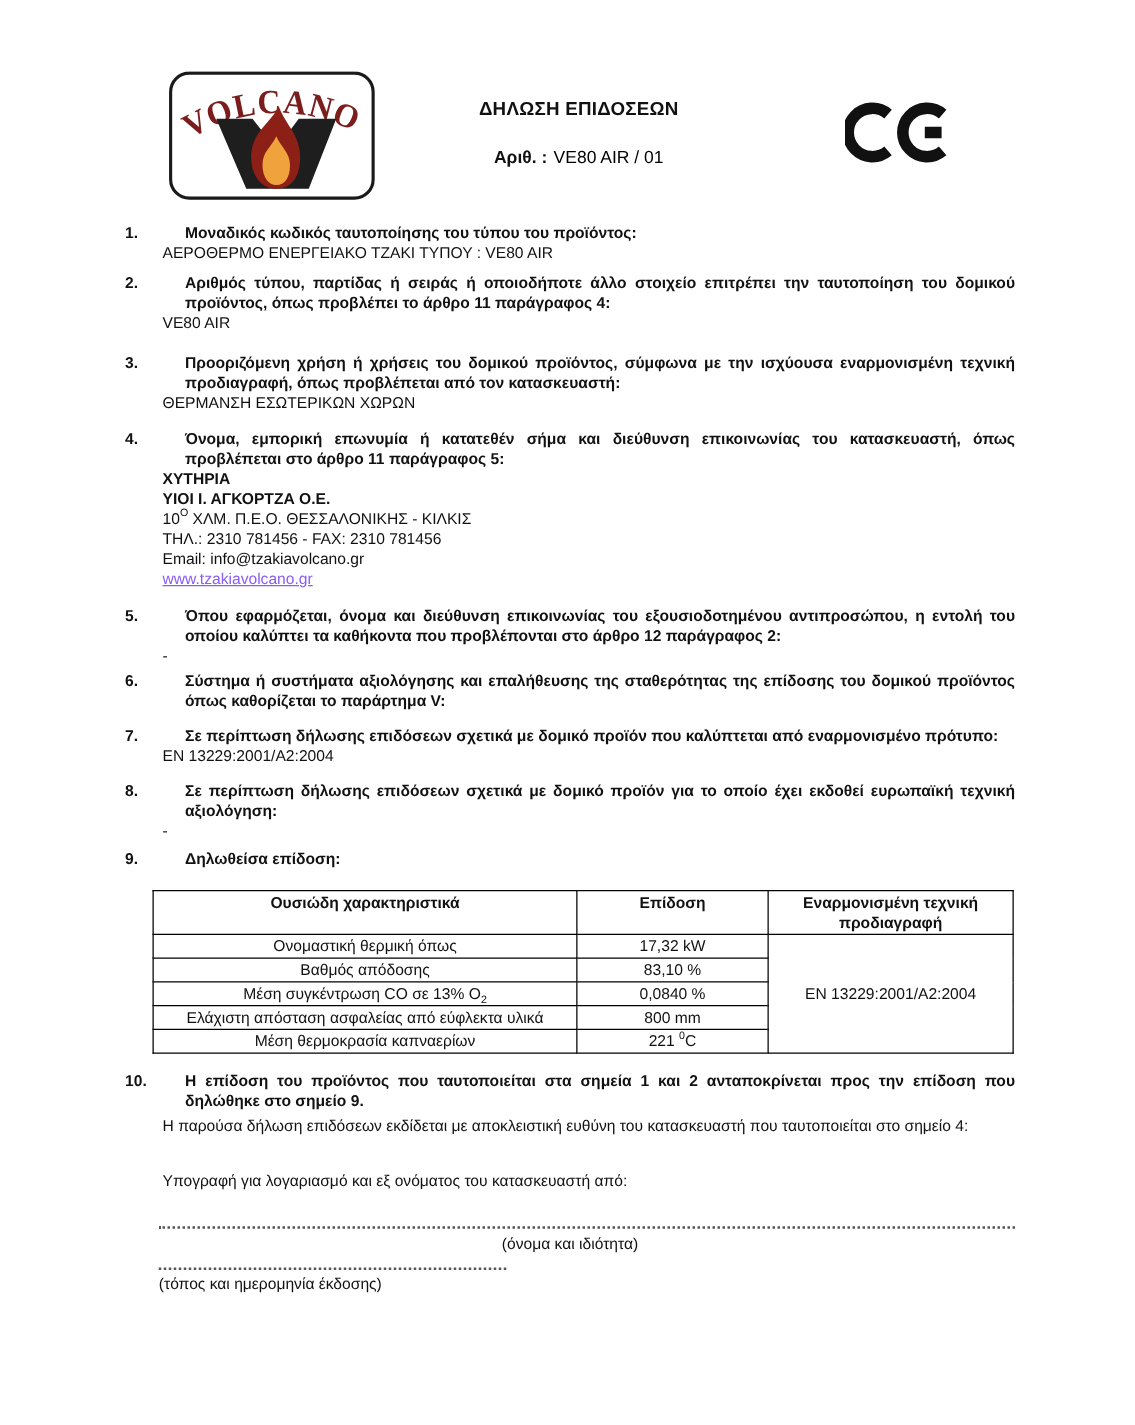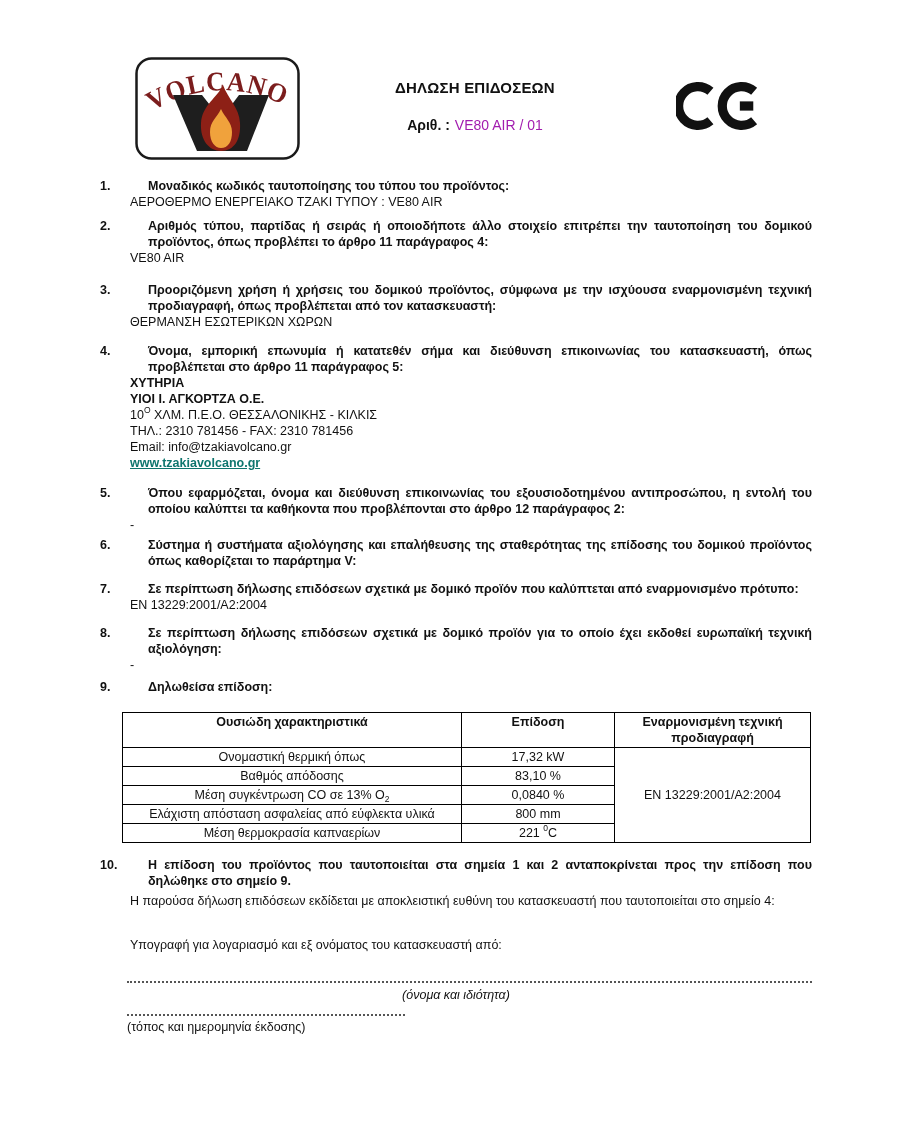--- a/index.html
+++ b/index.html
@@ -4,53 +4,53 @@
 <style>
   * { margin:0; padding:0; box-sizing:border-box; }
   html,body { background:#e8e8e8; }
   .page {
     position:relative; width:908px; height:1140px; background:#ffffff;
     font-family:"Liberation Sans","DejaVu Sans",sans-serif;
     font-size:12.5px; line-height:16px; color:#111; margin:0 auto; overflow:hidden;
   }
   
   .logo-box { position:absolute; left:135px; top:57px; width:165px; height:103px; }
-  .title-block { position:absolute; left:330px; top:80px; width:290px; text-align:center; }
+  .title-block { position:absolute; left:318px; top:80px; width:290px; text-align:center; }
   .doc-title { font-weight:bold; font-size:15px; letter-spacing:.2px; }
   .doc-no { margin-top:21px; font-size:14px; }
   .doc-no .lbl { font-weight:bold; }
-  .doc-no .val { color:#a21caf; margin-left:5px; }
+  .doc-no .val { color:#000000; margin-left:5px; }
   .ce-box { position:absolute; left:676px; top:78px; width:84px; height:56px; }
   
   .content { position:absolute; left:100px; top:178px; width:712px; }
   .item { display:flex; }
   .item .num { flex:none; width:30px; font-weight:bold; }
   .item .itext { flex:1; }
   .label { font-weight:bold; text-align:justify;padding-left:18px; }
   .body-line { font-weight:normal; }
   .mb8{margin-bottom:8px}.mb16{margin-bottom:16px}.mb13{margin-bottom:13px}
   .mb14{margin-bottom:14px}.mb4{margin-bottom:4px}.mb12{margin-bottom:12px}
   .mb6{margin-bottom:6px}
-  .link { color:#0f766e; text-decoration:underline;font-weight:bold; }
+  .link { color:#8b5cf6; text-decoration:underline; }
   sup.s { font-size:8.5px; vertical-align:6px; line-height:0; }
   sub.s { font-size:8.5px; vertical-align:-3px; line-height:0; }
   
   table.perf { border-collapse:collapse; table-layout:fixed; width:688px; margin:17px 0 14px 22px; }
   table.perf col.c1{width:339px} table.perf col.c2{width:153px} table.perf col.c3{width:196px}
   table.perf th, table.perf td { border:1px solid #000; text-align:center; padding:1px 19px; }
   table.perf th { font-weight:bold; vertical-align:top; height:19px; }
   table.perf td { height:19px; }
   table.perf td.spec { vertical-align:middle; }
   
   .paragraph { margin-left:30px; text-align:justify; }
   .sig-intro { margin-left:30px; margin-top:28px; }
   .dotline { border-bottom:2px dotted #555; height:6px; }
   .dot-full { margin:24px 0 0 27px; width:685px; }
   .dot-short { margin:7px 0 0 27px; width:278px; }
-  .caption-center { text-align:center; margin-top:4px;font-style:italic; }
+  .caption-center { text-align:center; margin-top:4px; }
   .caption-left { margin-left:27px; margin-top:3px; }
 </style>
 </head>
 <body>
 
 <div class="page">
 
   <div class="logo-box">
     <svg width="165" height="103" viewBox="0 0 165 103">
       <rect x="1.5" y="1.5" width="162" height="100" rx="15" fill="#ffffff" stroke="#1a1a1a" stroke-width="2.5"></rect>

